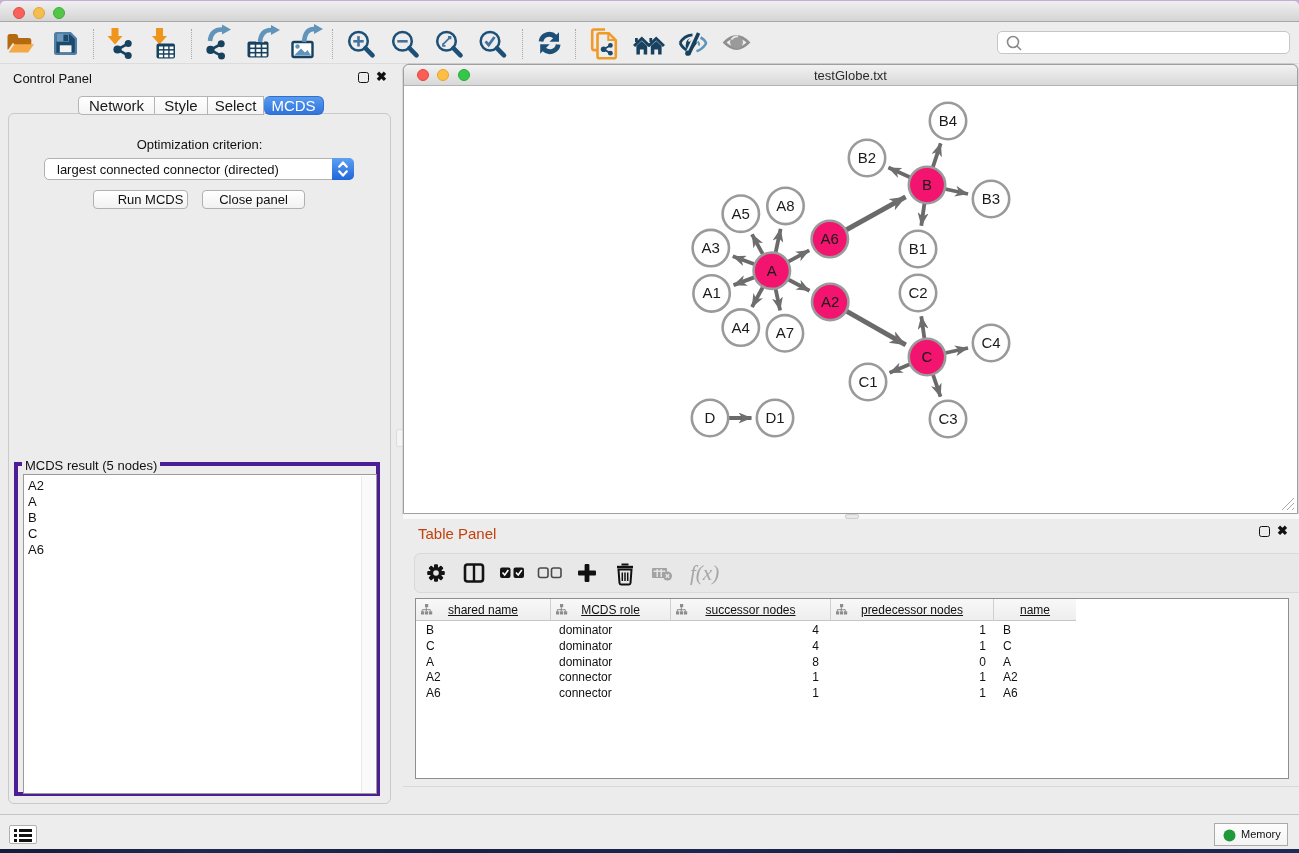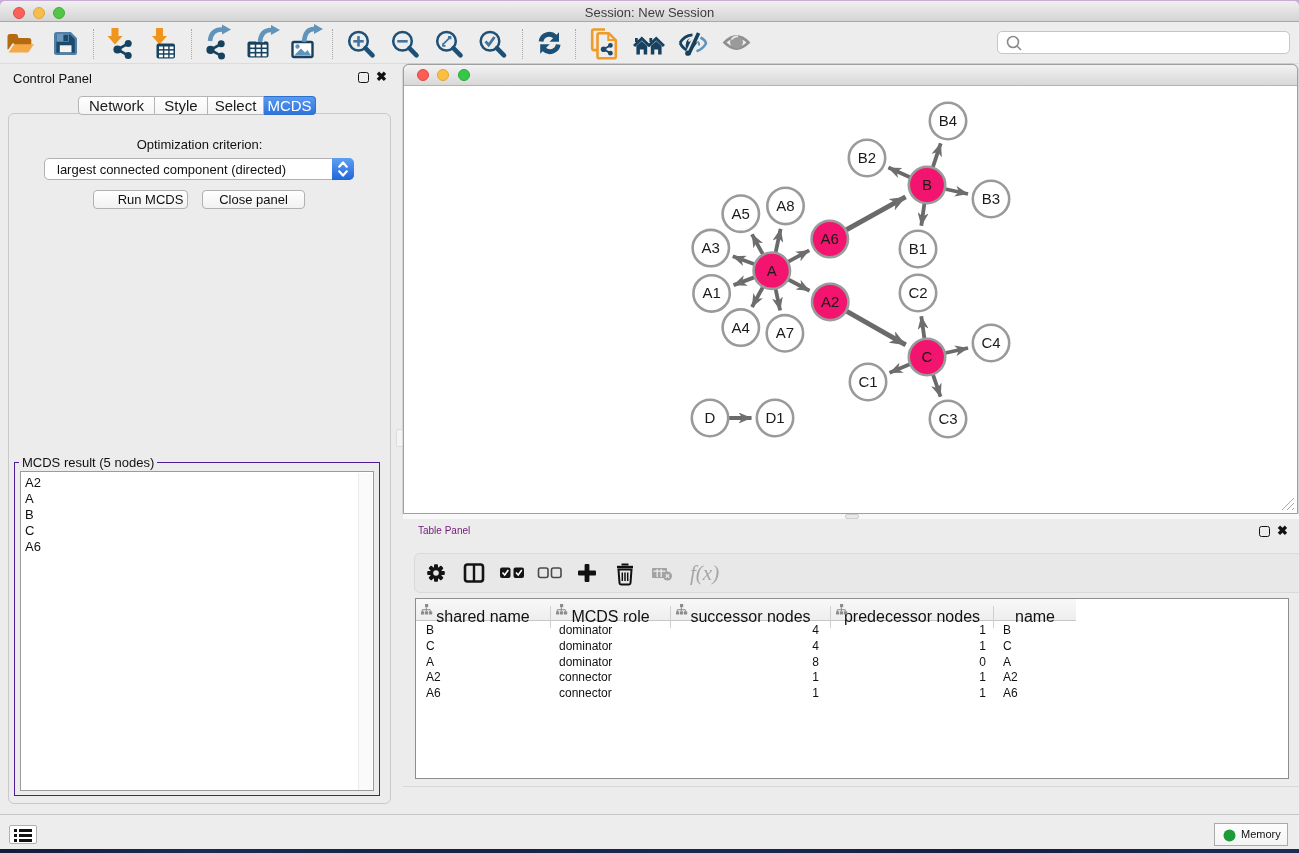--- a/index.html
+++ b/index.html
@@ -38,50 +38,50 @@
 #opt-label { position:absolute; left:0; width:399px; top:137px; text-align:center; font-size:13px; color:#111; }
 #dropdown { position:absolute; left:44px; top:158px; width:310px; height:22px;
   background:#fff; border:1px solid #b1b1b1; border-radius:5px; font-size:13px; color:#111; }
 #dropdown .txt { position:absolute; left:12px; top:3px; }
 #dropdown .step { position:absolute; right:-1px; top:-1px; width:22px; height:22px;
   background:linear-gradient(#5ea0f2,#1f66da); border-radius:0 5px 5px 0; }
 .btn { position:absolute; height:19px; background:linear-gradient(#ffffff,#f1f1f1);
   border:1px solid #b1b1b1; border-radius:4px; font-size:13px; color:#111;
   display:flex; align-items:center; justify-content:center; }
 #fieldset { position:absolute; left:14px; top:462px; width:366px; height:334px;
-  border:1px solid #4c1d95; }
+  border:4px solid #4c1d95; }
 #fs-legend { position:absolute; left:4px; top:-8px; background:#ececec; padding:0 3px;
   font-size:13px; color:#111; }
 #listbox { position:absolute; left:5px; top:8px; width:354px; height:320px;
   background:#fff; border:1px solid #9b9b9b; font-size:13px; color:#111; }
 #listbox { padding-top:3px; }
 #listbox .item { padding-left:4px; height:16px; line-height:16px; }
 #lb-scroll { position:absolute; right:1px; top:1px; width:14px; height:317px;
   background:#fafafa; border-left:1px solid #ebebeb; }
 
 #netwin { position:absolute; left:403px; top:64px; width:895px; height:450px;
   background:#fff; border:1px solid #a0a0a0; border-radius:6px 6px 0 0;
   box-shadow:0 0 0 0.5px #bbb; }
 #nw-titlebar { position:absolute; left:0; top:0; width:100%; height:21px;
   background:linear-gradient(#f2f2f2,#d8d8d8); border-bottom:1px solid #b3b3b3;
   border-radius:6px 6px 0 0; }
 #nw-titlebar .title { position:absolute; left:0; right:0; top:3px; text-align:center;
   font-size:13px; color:#2b2b2b; }
 #graph { position:absolute; left:0px; top:21px; }
 .nl { font-size:15px; fill:#1a1a1a; font-family:"Liberation Sans",sans-serif; }
 
-#tp-title { position:absolute; left:418px; top:525px; font-size:10px; color:#701a75; }
+#tp-title { position:absolute; left:418px; top:525px; font-size:15px; color:#c2410c; }
 #tp-toolbar { position:absolute; left:414px; top:553px; width:936px; height:40px;
   background:#e8e8e8; border:1px solid #d9d9d9; border-radius:6px;padding-left:24px; }
 #table { position:absolute; left:415px; top:598px; width:874px; height:181px;
   background:#fff; border:1px solid #8e8e8e; }
 #thead { position:absolute; left:0; top:0; width:660px; height:22px;
   background:linear-gradient(#f8f8f8,#eeeeee); border-bottom:1px solid #c6c6c6; }
-.th { position:absolute; top:7px; height:22px; font-size:16px; color:#111;
-  display:flex; align-items:center; justify-content:center; border-right:1px solid #cfcfcf; }
+.th { position:absolute; top:0; height:22px; font-size:12px; color:#111;
+  display:flex; align-items:center; justify-content:center; border-right:1px solid #cfcfcf;text-decoration:underline; }
 .td { position:absolute; font-size:12px; color:#111; height:16px; line-height:16px; }
 #tp-tabs { left:671px; top:791px; }
 
 #statusbar { position:absolute; left:0; top:814px; width:1299px; height:35px;
   background:#ededed; border-top:1px solid #c6c6c6; }
 #navy { position:absolute; left:0; top:849px; width:1299px; height:4px;
   background:linear-gradient(90deg,#121c3a,#1c2a52 15%,#152145 35%,#1a2750 55%,#141f40 75%,#1d2b55 100%),#172346; }
 #memwrap { position:absolute; left:1214px; top:8px; width:74px; height:23px;
   background:linear-gradient(#fdfdfd,#f4f4f4); border:1px solid #aaa; font-size:11px; color:#111; }
 #listbtn { position:absolute; left:9px; top:10px; width:28px; height:19px;
@@ -89,21 +89,20 @@
 .hdiv { position:absolute; background:#d8d8d8; }
 </style>
 </head>
 <body>
 <div id="win">
   <div id="purpletop"></div>
   <div id="titlebar">
     <div class="tl" style="left:13px; background:#f9615a; border:0.5px solid #dd4f46;"></div>
     <div class="tl" style="left:33px; background:#f6bd4e; border:0.5px solid #dfa63b;"></div>
     <div class="tl" style="left:53px; background:#53c548; border:0.5px solid #3fae38;"></div>
-    <div class="title">Session: New Session</div>
   </div>
 
   <div id="toolbar">
     <svg width="1299" height="41" style="position:absolute;left:0;top:0;">
 
       <path d="M7.5 26.5 V13.5 q0-2.5 2.5-2.5 h5.8 q1.8 0 2.1 1.8 l.5 2.2 h10.4 q2.5 0 2.5 2.5 v5 l-1.5 4 z" fill="#b36a10"></path>
       <line x1="7" y1="30.5" x2="13.8" y2="20.6" stroke="#ededed" stroke-width="2.4"></line>
       <path d="M8.6 29.5 L14.3 21.2 H34 L28.2 29.5 Z" fill="#f5a845"></path>
 
       <path d="M54 11.5 q0-2.5 2.5-2.5 h14.3 l6.2 6.2 v14.3 q0 2.5-2.5 2.5 h-18 q-2.5 0-2.5-2.5 z" fill="#517fa5"></path>
@@ -244,25 +243,25 @@
   </div>
 
   <div id="cp-title">Control Panel</div>
   <div class="flt" style="left:358px; top:72px;"></div>
   <div class="clx" style="left:376px; top:71px;">✖</div>
   <div id="cp-panel"></div>
   <div class="tabs" id="cp-tabs">
     <div class="tab first" style="width:77px;">Network</div>
     <div class="tab" style="width:53px;">Style</div>
     <div class="tab" style="width:56px;">Select</div>
-    <div class="tab last sel" style="width:52px;">MCDS</div>
+    <div class="tab last sel" style="width:60px;border-radius:6px;">MCDS</div>
   </div>
   <div id="opt-label">Optimization criterion:</div>
   <div id="dropdown">
-    <div class="txt">largest connected component (directed)</div>
+    <div class="txt">largest connected connector (directed)</div>
     <div class="step">
       <svg width="22" height="22">
         <path d="M7.2 8.7 L11 4.4 L14.8 8.7" fill="none" stroke="#fff" stroke-width="2.2" stroke-linecap="round" stroke-linejoin="round"></path>
         <path d="M7.2 13.3 L11 17.6 L14.8 13.3" fill="none" stroke="#fff" stroke-width="2.2" stroke-linecap="round" stroke-linejoin="round"></path>
       </svg>
     </div>
   </div>
   <div class="btn" style="left:93px; top:190px; width:95px;padding-left:20px;">Run MCDS</div>
   <div class="btn" style="left:202px; top:190px; width:103px;">Close panel</div>
   <div id="fieldset">
@@ -275,20 +274,21 @@
       <div class="item">A6</div>
       <div id="lb-scroll"></div>
     </div>
   </div>
 
   <div id="netwin">
     <div id="nw-titlebar">
       <div class="tl" style="left:13px; top:4px; background:#fc5d55; border:0.5px solid #e24840;"></div>
       <div class="tl" style="left:33px; top:4px; background:#fdbe41; border:0.5px solid #e1a535;"></div>
       <div class="tl" style="left:54px; top:4px; background:#34c748; border:0.5px solid #2aa93a;"></div>
+      <div class="title">testGlobe.txt</div>
     </div>
     <svg id="graph" width="893" height="428">
       <defs>
 <marker id="ar" markerWidth="14" markerHeight="11" refX="13" refY="5.5" orient="auto" markerUnits="userSpaceOnUse">
   <path d="M0,0 L13.5,5.5 L0,11 L3.8,5.5 Z" fill="#6e6e6e"></path>
 </marker>
 <marker id="ar2" markerWidth="17" markerHeight="13" refX="16" refY="6.5" orient="auto" markerUnits="userSpaceOnUse">
   <path d="M0,0 L16.5,6.5 L0,13 L4.5,6.5 Z" fill="#6e6e6e"></path>
 </marker>
 </defs>

